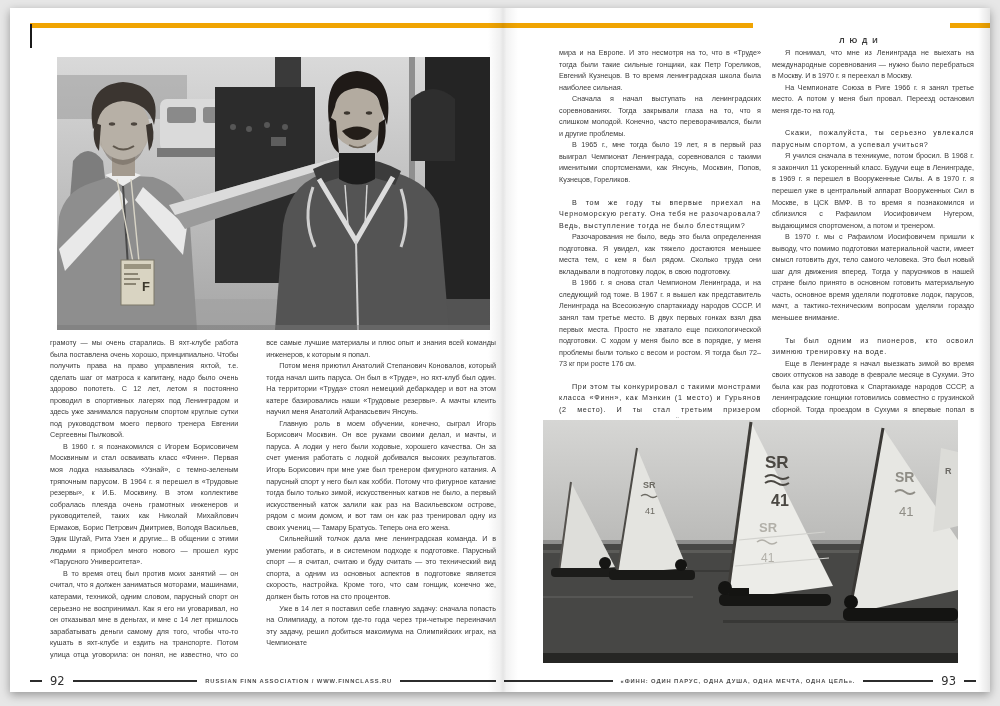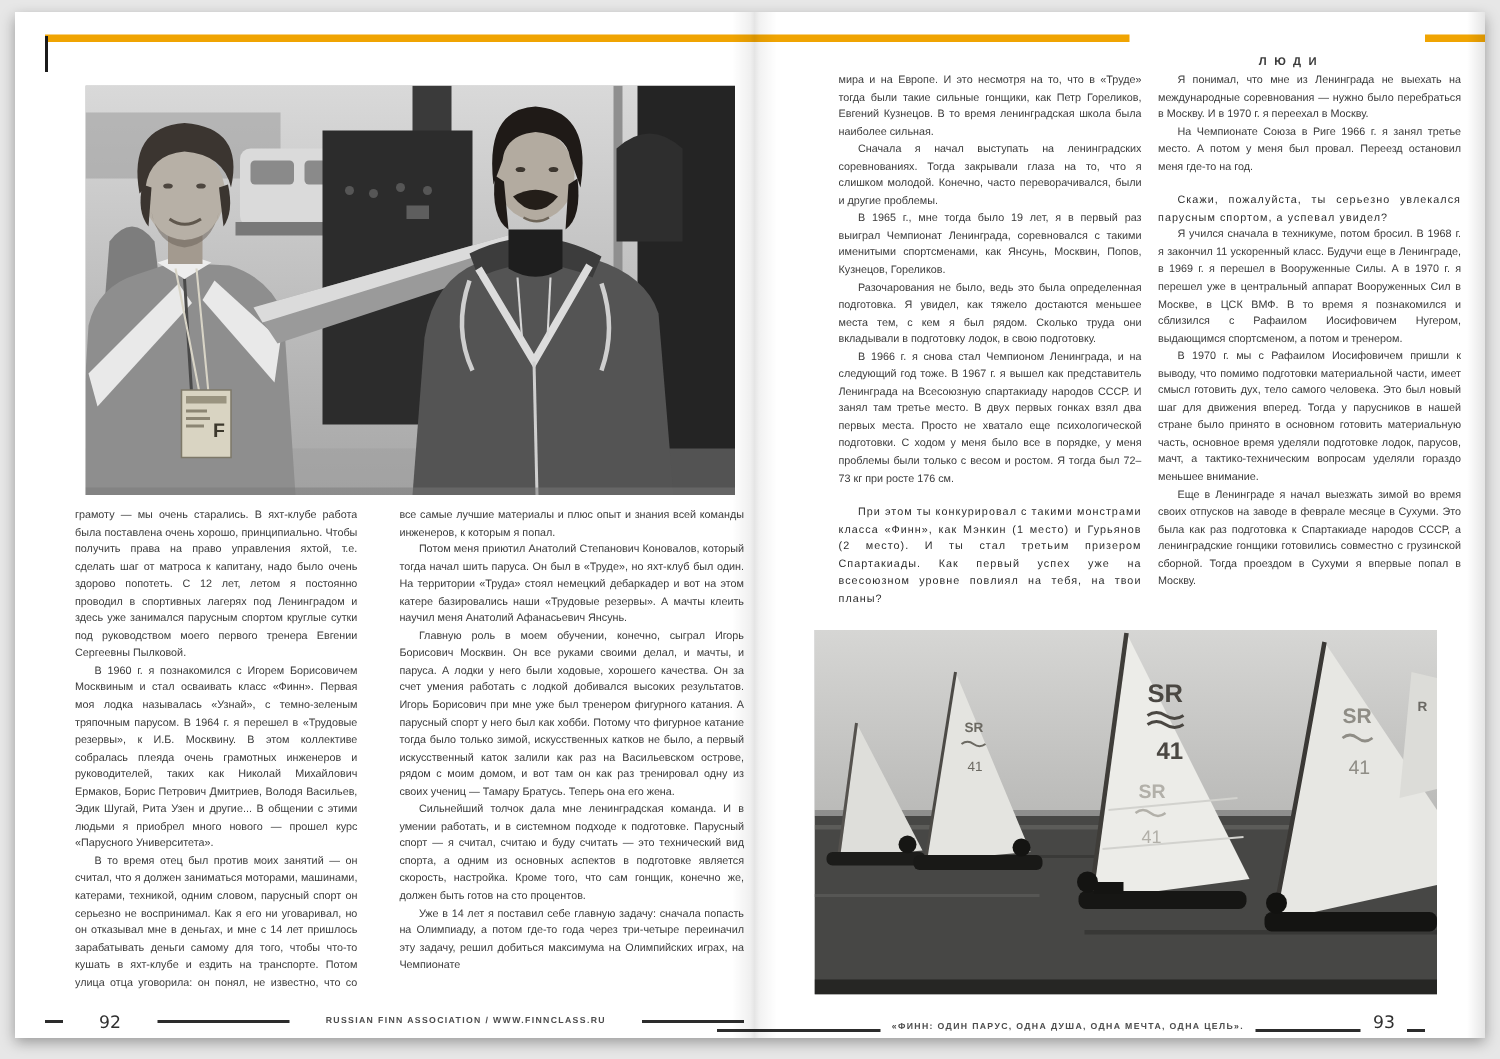--- a/index.html
+++ b/index.html
@@ -26,22 +26,22 @@
   #text-left{left:40px;top:329px;width:446px;height:325px;gap:28px;}
   #text-right{left:549px;top:39px;width:415px;height:371px;gap:11px;}
   .col{font-size:7.2px;line-height:11.55px;text-align:justify;color:#3b3b3b;overflow:hidden;}
   .colA{width:195px;} .colB{width:238px;}
   .colC{width:202px;} .colD{width:202px;}
   .para{margin:0;text-indent:13px;}
   .para.flush{text-indent:0;}
   .para.question{letter-spacing:.7px;margin-top:11px;color:#2d2d2d;}
 
   .footer{position:absolute;top:666px;height:14px;display:flex;align-items:center;}
-  #footer-left{left:20px;width:466px;gap:16px;}
-  #footer-right{left:468px;width:472px;align-items:flex-end;}
+  #footer-left{left:20px;width:466px;}
+  #footer-right{left:494px;width:472px;}
   .rule{height:2px;background:#2c2c2c;}
   .rule.grow1{flex-grow:1;} .rule.grow2{flex-grow:1.3;}
   .rule.tiny{width:12px;flex:none;}
   .rule.short{width:70px;flex:none;}
   .footer .label{font-size:5.8px;letter-spacing:.9px;color:#4c4c4c;white-space:nowrap;padding:0 8px;font-weight:bold;}
   .pageno{font-size:11.5px;color:#2f2f2f;padding:0 8px;font-family:"DejaVu Sans",sans-serif;}
 </style>
 </head>
 <body>
 
@@ -146,30 +146,32 @@
           <p class="para">Сильнейший толчок дала мне ленинградская команда. И в умении работать, и в системном подходе к подготовке. Парусный спорт — я считал, считаю и буду считать — это технический вид спорта, а одним из основных аспектов в подготовке является скорость, настройка. Кроме того, что сам гонщик, конечно же, должен быть готов на сто процентов.</p>
           <p class="para">Уже в 14 лет я поставил себе главную задачу: сначала попасть на Олимпиаду, а потом где-то года через три-четыре переиначил эту задачу, решил добиться максимума на Олимпийских играх, на Чемпионате</p>
         </div>
     </div>
 
     <div class="textblock" id="text-right">
       <div class="col colC">
           <p class="para flush">мира и на Европе. И это несмотря на то, что в «Труде» тогда были такие сильные гонщики, как Петр Гореликов, Евгений Кузнецов. В то время ленинградская школа была наиболее сильная.</p>
           <p class="para">Сначала я начал выступать на ленинградских соревнованиях. Тогда закрывали глаза на то, что я слишком молодой. Конечно, часто переворачивался, были и другие проблемы.</p>
           <p class="para">В 1965 г., мне тогда было 19 лет, я в первый раз выиграл Чемпионат Ленинграда, соревновался с такими именитыми спортсменами, как Янсунь, Москвин, Попов, Кузнецов, Гореликов.</p>
+          <p class="para question">В том же году ты впервые приехал на Черноморскую регату. Она тебя не разочаровала? Ведь, выступление тогда не было блестящим?</p>
           <p class="para">Разочарования не было, ведь это была определенная подготовка. Я увидел, как тяжело достаются меньшее места тем, с кем я был рядом. Сколько труда они вкладывали в подготовку лодок, в свою подготовку.</p>
           <p class="para">В 1966 г. я снова стал Чемпионом Ленинграда, и на следующий год тоже. В 1967 г. я вышел как представитель Ленинграда на Всесоюзную спартакиаду народов СССР. И занял там третье место. В двух первых гонках взял два первых места. Просто не хватало еще психологической подготовки. С ходом у меня было все в порядке, у меня проблемы были только с весом и ростом. Я тогда был 72–73 кг при росте 176 см.</p>
           <p class="para question">При этом ты конкурировал с такими монстрами класса «Финн», как Мэнкин (1 место) и Гурьянов (2 место). И ты стал третьим призером Спартакиады. Как первый успех уже на всесоюзном уровне повлиял на тебя, на твои планы?</p>
         </div>
       <div class="col colD">
           <p class="para">Я понимал, что мне из Ленинграда не выехать на международные соревнования — нужно было перебраться в Москву. И в 1970 г. я переехал в Москву.</p>
           <p class="para">На Чемпионате Союза в Риге 1966 г. я занял третье место. А потом у меня был провал. Переезд остановил меня где-то на год.</p>
-          <p class="para question">Скажи, пожалуйста, ты серьезно увлекался парусным спортом, а успевал увидел?</p>
+          <p class="para question">Скажи, пожалуйста, ты серьезно увлекался парусным спортом, а успевал учиться?</p>
           <p class="para">Я учился сначала в техникуме, потом бросил. В 1968 г. я закончил 11 ускоренный класс. Будучи еще в Ленинграде, в 1969 г. я перешел в Вооруженные Силы. А в 1970 г. я перешел уже в центральный аппарат Вооруженных Сил в Москве, в ЦСК ВМФ. В то время я познакомился и сблизился с Рафаилом Иосифовичем Нугером, выдающимся спортсменом, а потом и тренером.</p>
           <p class="para">В 1970 г. мы с Рафаилом Иосифовичем пришли к выводу, что помимо подготовки материальной части, имеет смысл готовить дух, тело самого человека. Это был новый шаг для движения вперед. Тогда у парусников в нашей стране было принято в основном готовить материальную часть, основное время уделяли подготовке лодок, парусов, мачт, а тактико-техническим вопросам уделяли гораздо меньшее внимание.</p>
+          <p class="para question">Ты был одним из пионеров, кто освоил зимнюю тренировку на воде.</p>
           <p class="para">Еще в Ленинграде я начал выезжать зимой во время своих отпусков на заводе в феврале месяце в Сухуми. Это была как раз подготовка к Спартакиаде народов СССР, а ленинградские гонщики готовились совместно с грузинской сборной. Тогда проездом в Сухуми я впервые попал в Москву.</p>
         </div>
     </div>
 
     <div class="photo-frame" id="photo-right">
       <svg viewBox="0 0 415 243" preserveAspectRatio="none">
         <defs>
           <linearGradient id="sky2" x1="0" y1="0" x2="0" y2="1">
             <stop offset="0" stop-color="#d6d6d4"></stop>
               <stop offset="1" stop-color="#9f9f9d"></stop>

